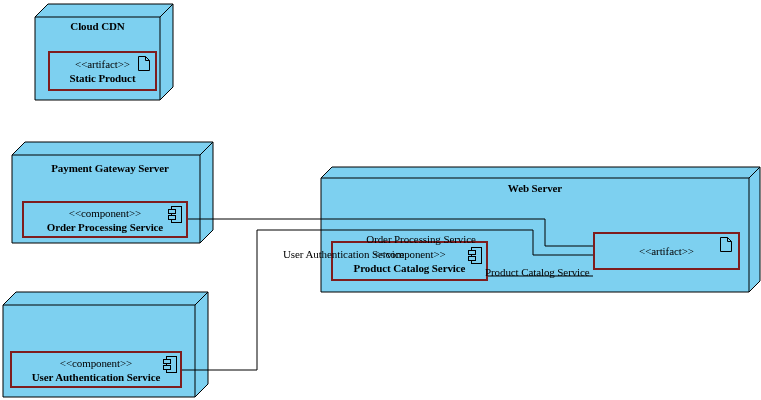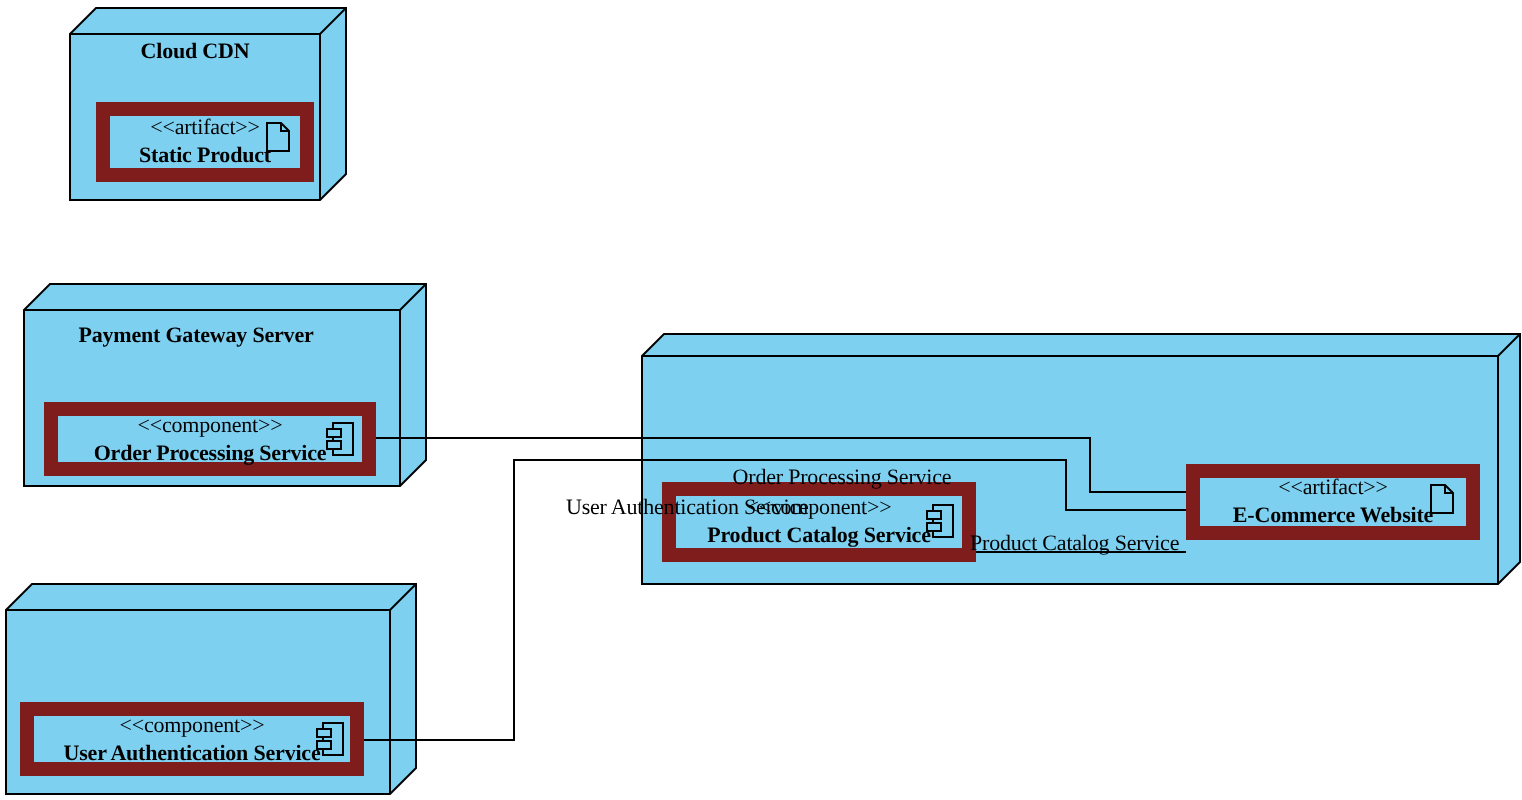--- a/index.html
+++ b/index.html
@@ -9,21 +9,21 @@
   }
   svg.geom{position:absolute;left:0;top:0;}
   .nodeface{fill:#7DD0F0;stroke:#000;stroke-width:1;}
   .nodeline{stroke:#000;stroke-width:1;}
   .edge{fill:none;stroke:#000;stroke-width:1;}
   .ntitle{
     position:absolute;text-align:center;font-weight:bold;font-size:11px;
     line-height:13px;white-space:nowrap;letter-spacing:-0.1px;
   }
   .ebox{
-    position:absolute;background:#7DD0F0;border:7px solid #7f1d1d;box-sizing:border-box;
+    position:absolute;background:#7DD0F0;border:2px solid #7f1d1d;box-sizing:border-box;
     display:flex;flex-direction:column;justify-content:center;align-items:center;gap:2px;
   }
   .stereo{font-size:11px;line-height:12px;white-space:nowrap;letter-spacing:-0.1px;}
   .ename{font-size:11px;font-weight:bold;line-height:12px;white-space:nowrap;letter-spacing:-0.1px;}
   .icon{position:absolute;}
   .icon path,.icon rect{fill:#7DD0F0;stroke:#000;stroke-width:1;}
   .elabel{
     position:absolute;font-size:11px;line-height:12px;white-space:nowrap;
     letter-spacing:-0.1px;color:#000;
   }
@@ -59,21 +59,22 @@
       <line class="nodeline" x1="749" y1="178" x2="749" y2="292"></line>
       <line class="nodeline" x1="749" y1="178" x2="760" y2="167"></line>
     </g>
 
     <polyline class="edge" points="188,219 545,219 545,246 593,246"></polyline>
     <polyline class="edge" points="182,370 257,370 257,230 533,230 533,255 593,255"></polyline>
     <polyline class="edge" points="488,276 593,276"></polyline>
   </svg>
 
   <div class="ntitle" style="left:35px;top:20px;width:125px">Cloud CDN</div>
-  <div class="ntitle" style="left:4px;top:162px;width:188px">Payment Gateway Server</div>
+  <div class="ntitle" style="left:16px;top:162px;width:188px">Payment Gateway Server</div>
+  <div class="ntitle" style="left:321px;top:182px;width:428px">Web Server</div>
 
   <div class="ebox" style="left:48px;top:51px;width:109px;height:40px">
     <svg class="icon" style="right:5px;top:3px" width="12" height="15" viewBox="0 0 12 15">
       <path d="M0.5,0.5 L7.5,0.5 L11.5,4.5 L11.5,14.5 L0.5,14.5 Z"></path>
       <path d="M7.5,0.5 L7.5,4.5 L11.5,4.5" style="fill:none"></path>
     </svg>
     <div class="stereo">&lt;&lt;artifact&gt;&gt;</div>
     <div class="ename">Static Product</div>
   </div>
 
@@ -106,20 +107,19 @@
     <div class="stereo">&lt;&lt;component&gt;&gt;</div>
     <div class="ename">Product Catalog Service</div>
   </div>
 
   <div class="ebox" style="left:593px;top:232px;width:147px;height:38px">
     <svg class="icon" style="right:6px;top:3px" width="12" height="15" viewBox="0 0 12 15">
       <path d="M0.5,0.5 L7.5,0.5 L11.5,4.5 L11.5,14.5 L0.5,14.5 Z"></path>
       <path d="M7.5,0.5 L7.5,4.5 L11.5,4.5" style="fill:none"></path>
     </svg>
     <div class="stereo">&lt;&lt;artifact&gt;&gt;</div>
-    <div class="ename">E-Commerce Website</div>
   </div>
 
   <div class="elabel" style="left:356px;top:233px;width:130px;text-align:center">Order Processing Service</div>
   <div class="elabel" style="left:283px;top:248px">User Authentication Service</div>
   <div class="elabel" style="left:485px;top:266px">Product Catalog Service</div>
 
 </div>
 
 </body></html>

